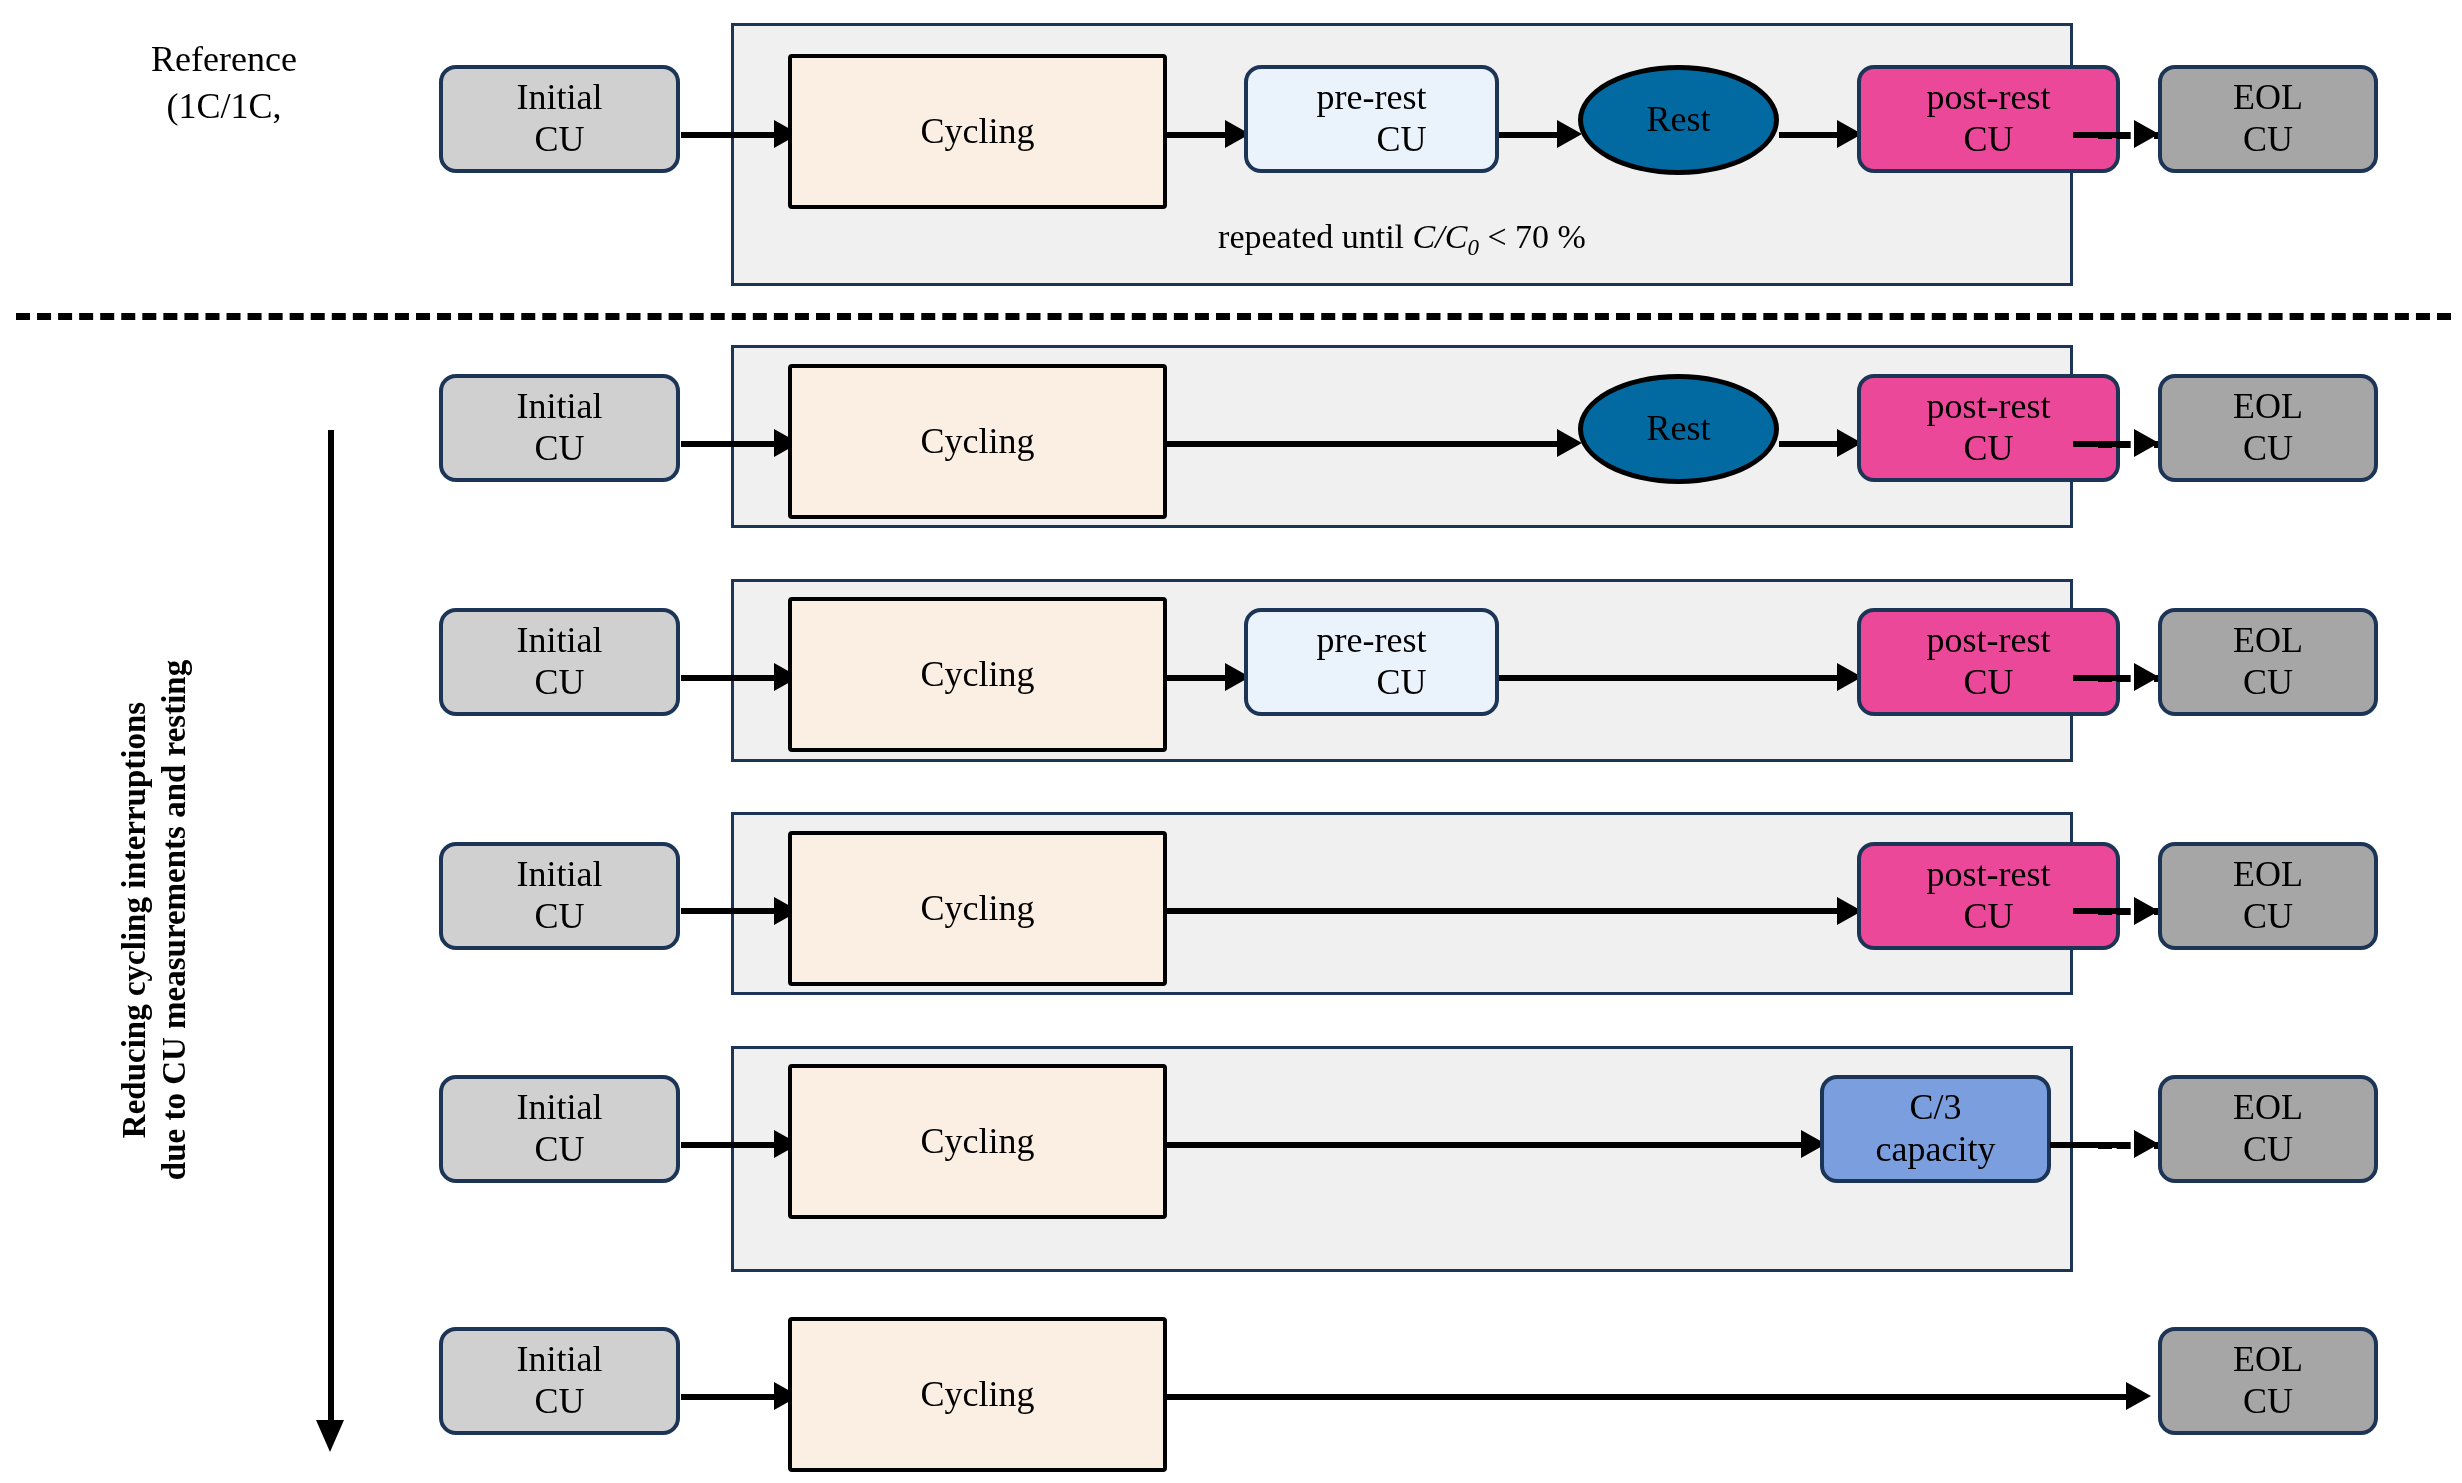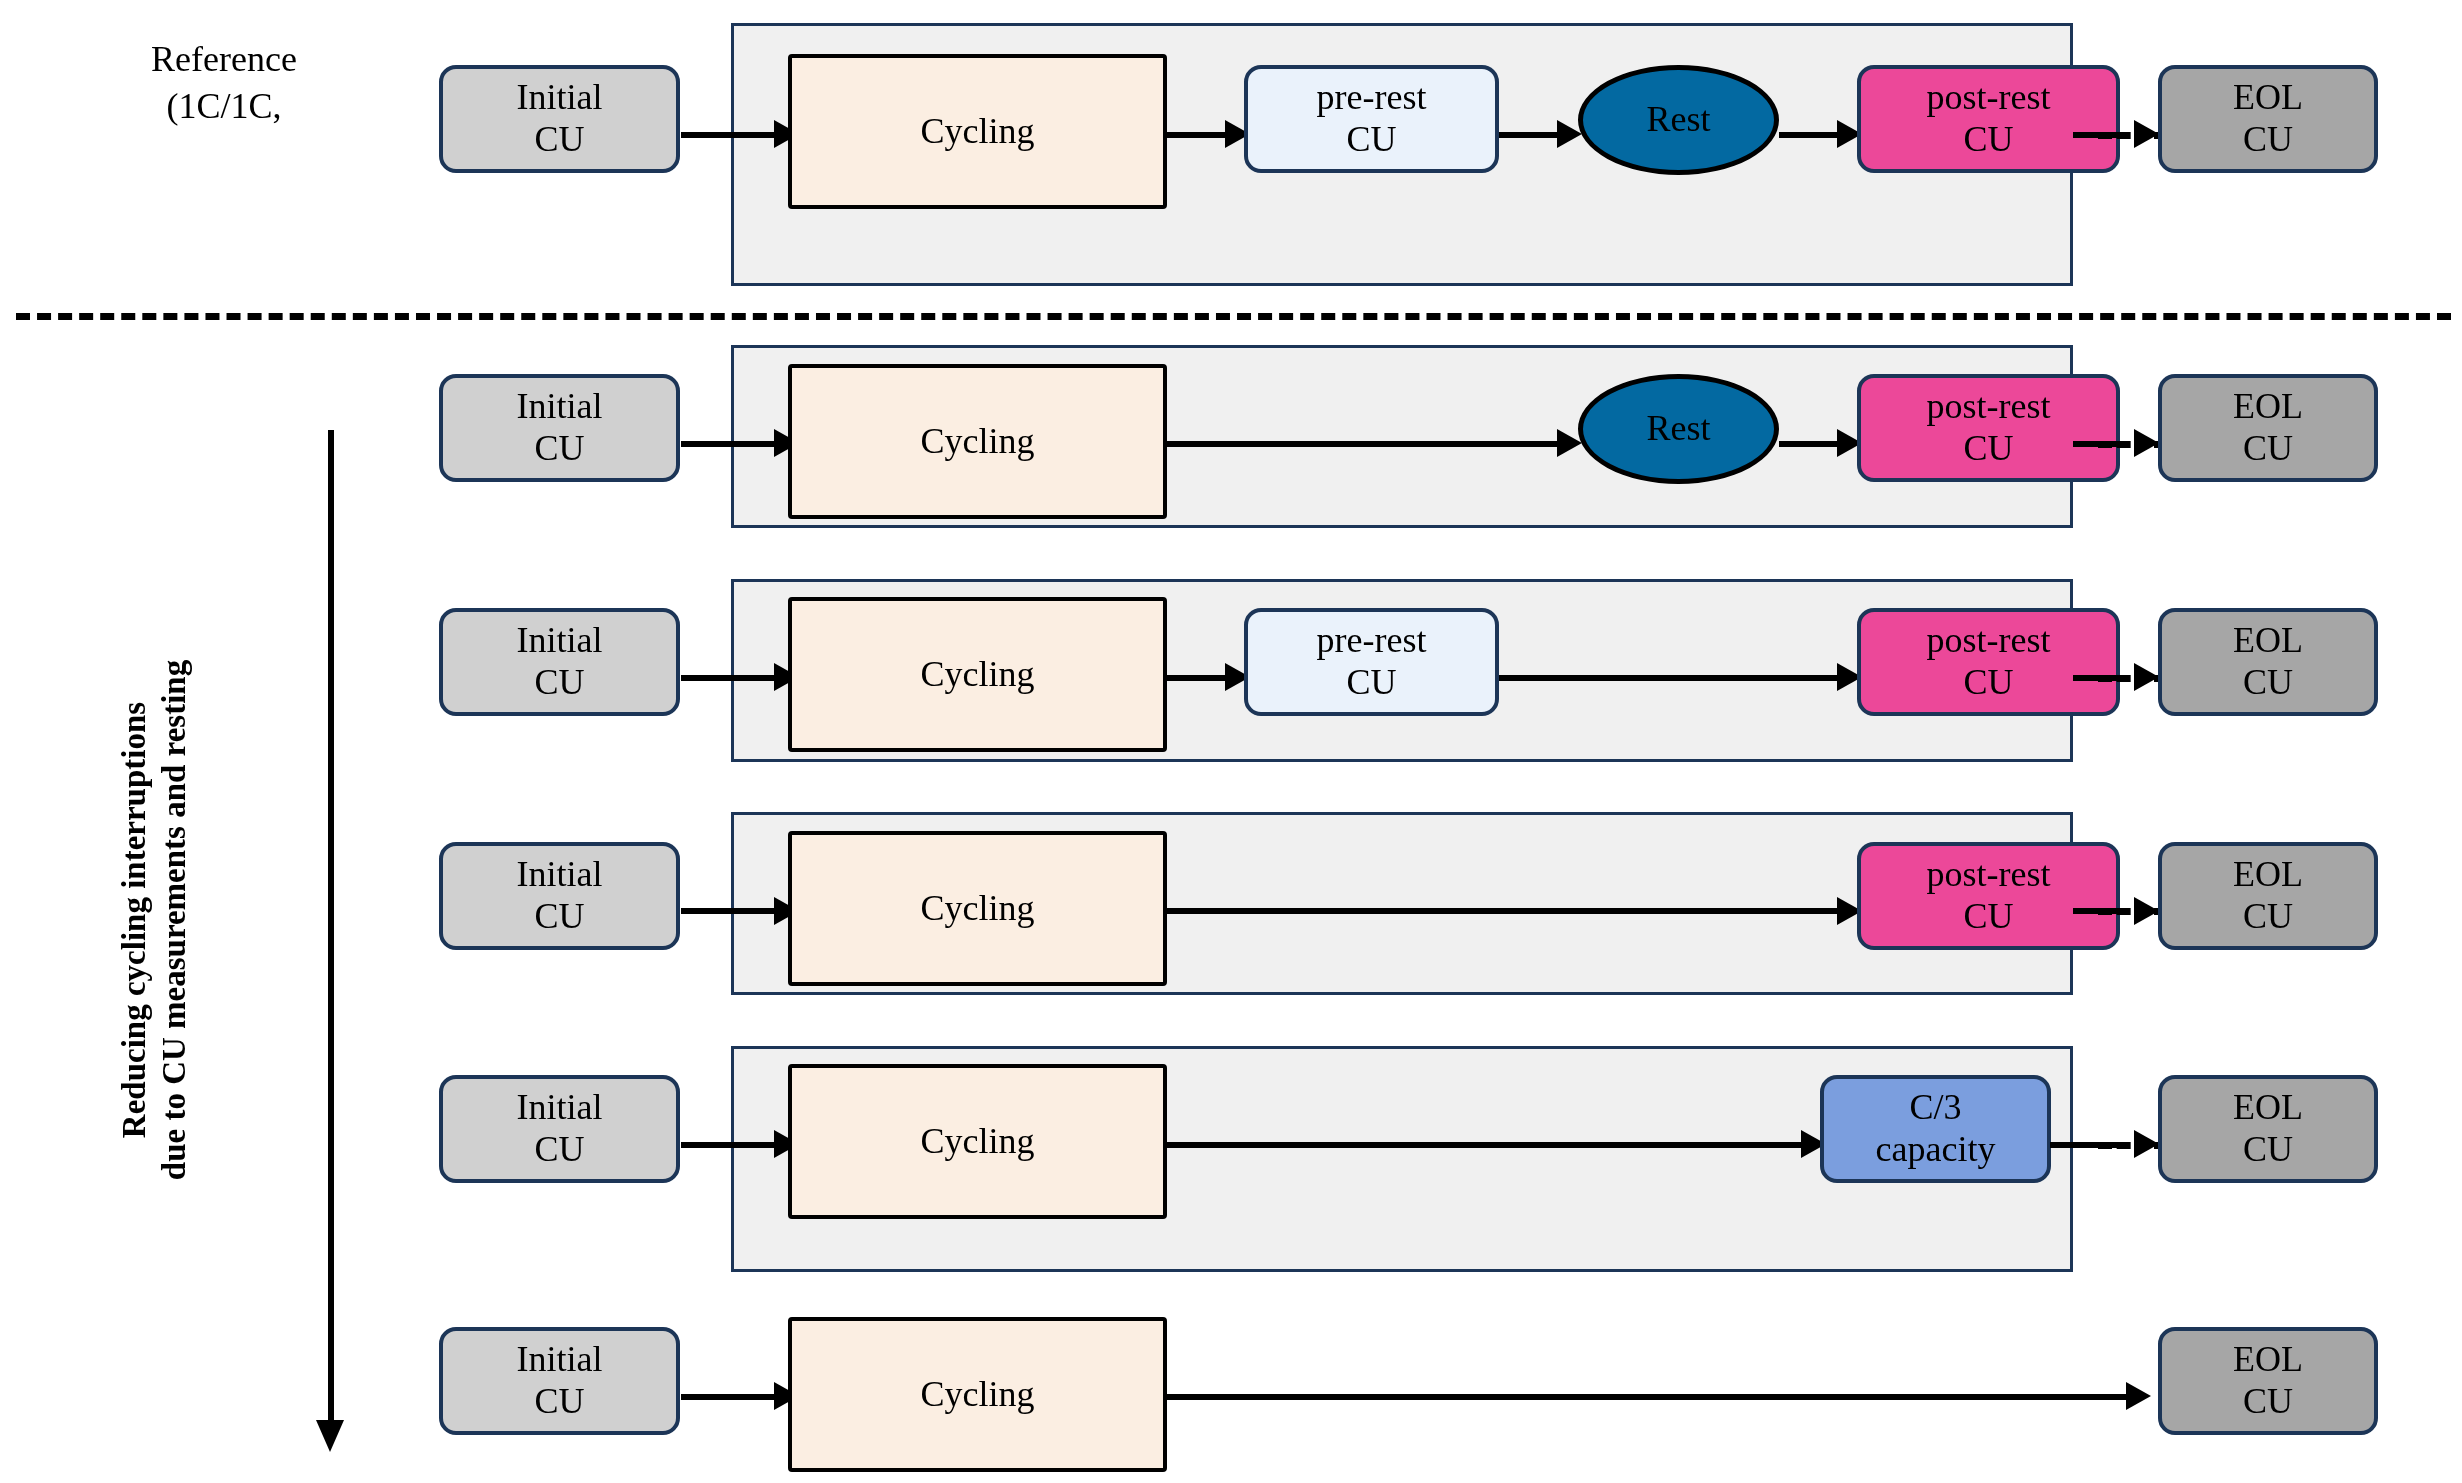--- a/index.html
+++ b/index.html
@@ -61,21 +61,21 @@
   }
   .node .t{display:block;white-space:nowrap;}
 
   .node.rounded{border:4.6px solid #1c3557;border-radius:17px;}
   .node.sq{border:4.6px solid #000;border-radius:4px;}
   .node.ellipse{border:5.4px solid #000;border-radius:50%;}
 
   .fill-grey{background:#d0d0d0;}
   .fill-darkgrey{background:#a6a6a6;}
   .fill-cream{background:#fbeee2;}
-  .fill-paleblue{background:#eaf2fb;}
+  .fill-paleblue{background:#eaf2fb;text-align:right;}
   .fill-blue{background:#ec4899;}
   .fill-strongblue{background:#7b9ede;}
   .fill-green{background:#0369a1;}
 
   
   .arrow-line{position:absolute;background:#000;height:6.2px;}
   .arrow-head{
     position:absolute;width:0;height:0;
     border-top:14.7px solid transparent;
     border-bottom:14.7px solid transparent;
@@ -90,20 +90,23 @@
 
 <div class="stage">
 
   <div class="ref-label">
     <span class="ln">Reference</span>
     <span class="ln">(1C/1C,</span>
   </div>
 
   <div class="loop-box" style="left:731px;top:23px;width:1342px;height:263px;"></div>
 
+  <div class="loop-note" style="left:731px;top:218px;width:1342px;">
+    <span>repeated until </span><i>C</i><i>/</i><i>C</i><span class="sub">0</span><span> &lt; 70 %</span>
+  </div>
 
   <div class="node rounded fill-grey" style="left:439px;top:65px;width:241px;height:108px;">
     <div>
       <span class="t">Initial</span>
       <span class="t">CU</span>
     </div>
   </div>
   <div class="arrow-line" style="left:681px;top:132px;width:101px;"></div>
   <div class="arrow-head" style="left:774px;top:120px;"></div>
 

